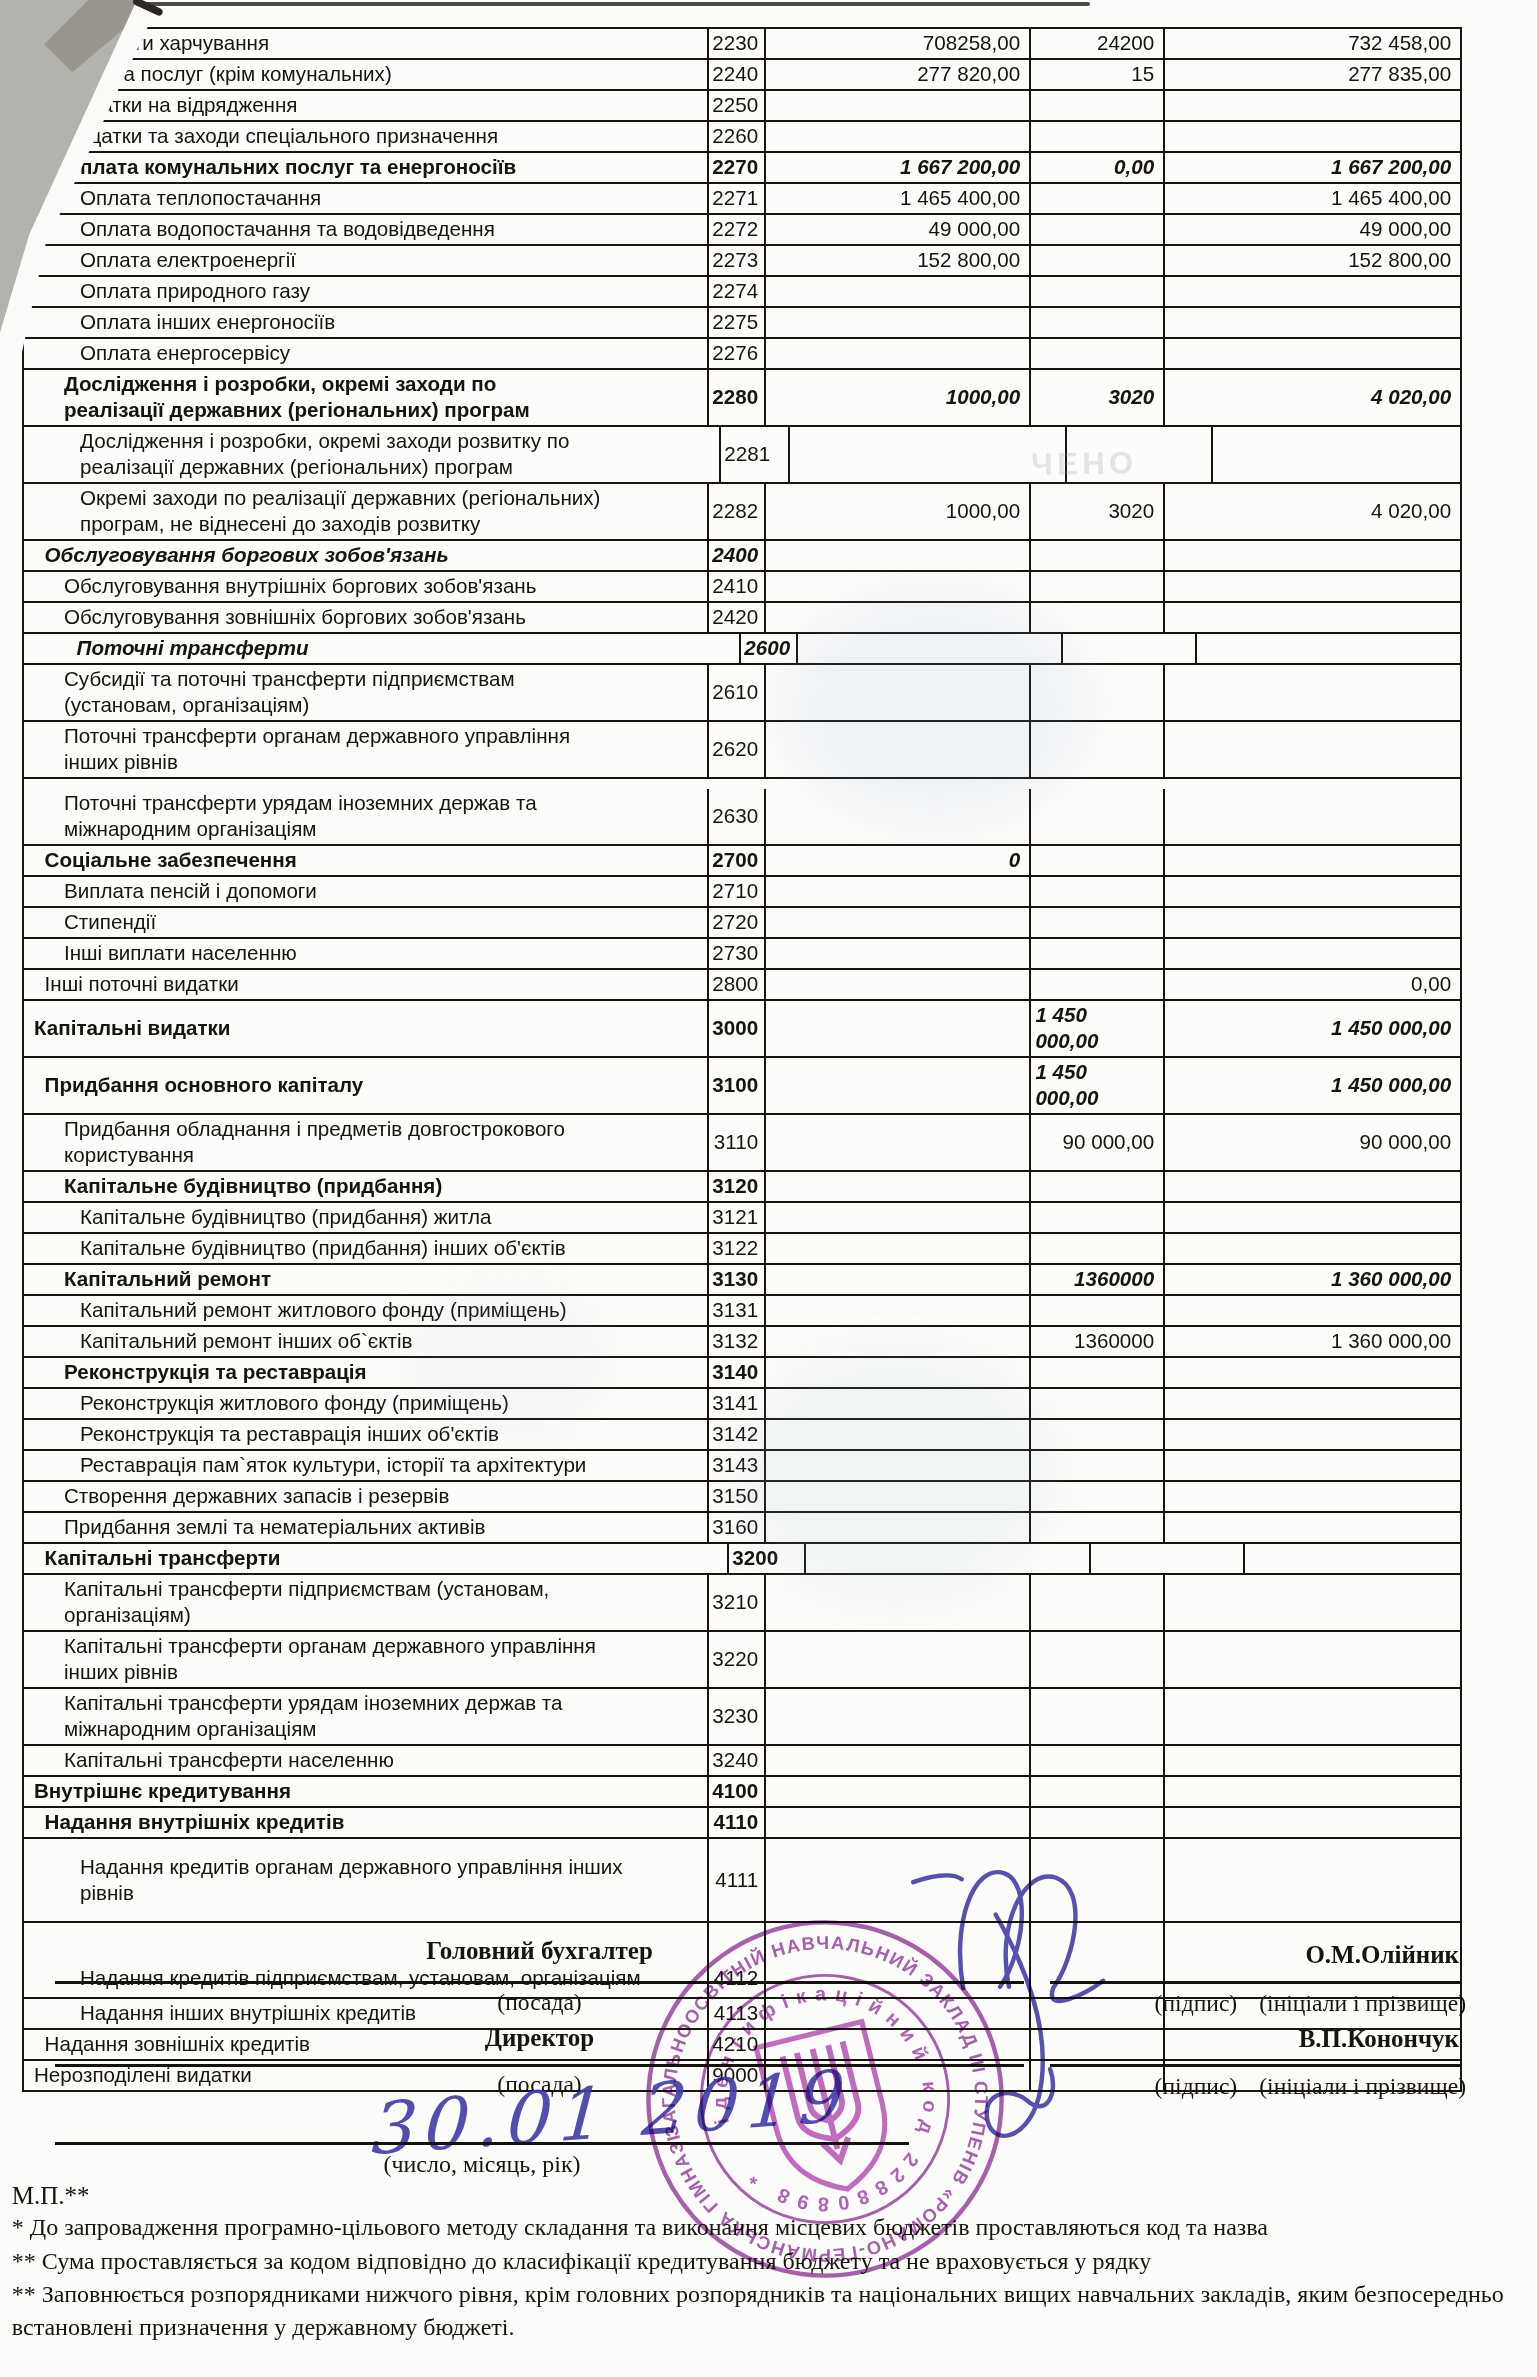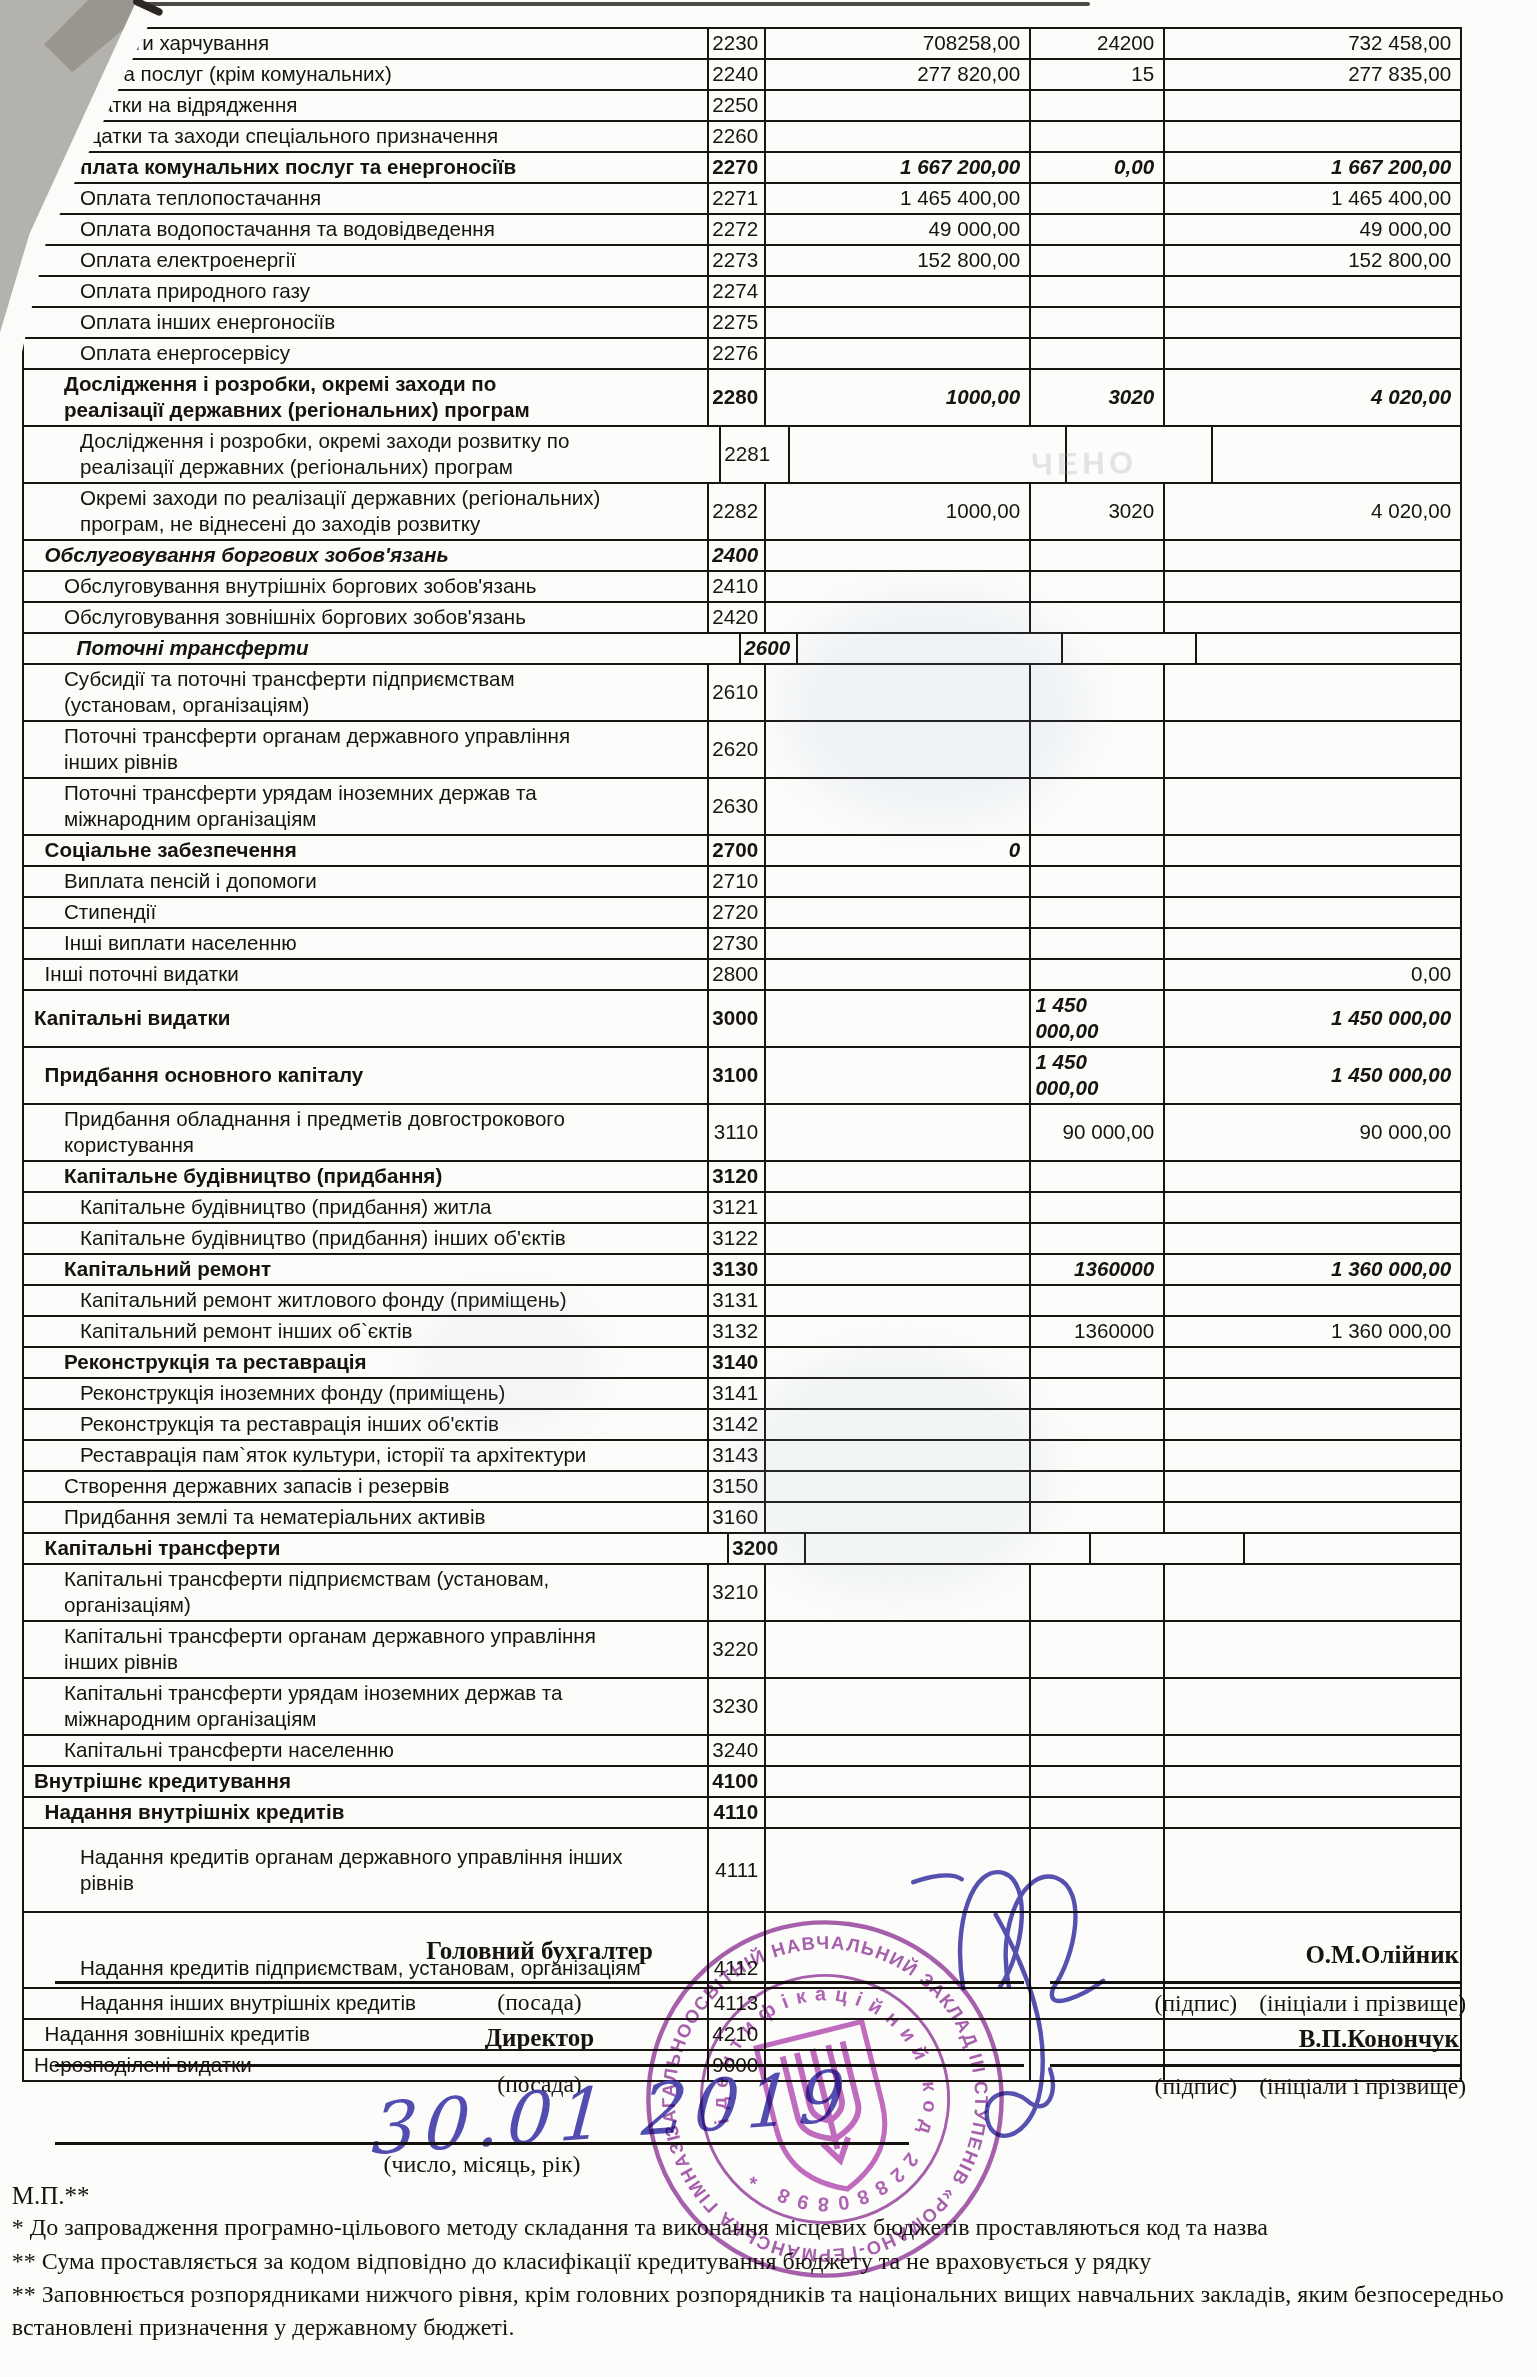--- a/index.html
+++ b/index.html
@@ -189,21 +189,21 @@
           <div class="cell c-total"></div>
         </div>
         <div class="trow s-r i-1" style="min-height: 55px;">
           <div class="cell c-label">Поточні трансферти органам державного управління
 інших рівнів</div>
           <div class="cell c-code">2620</div>
           <div class="cell c-general"></div>
           <div class="cell c-special"></div>
           <div class="cell c-total"></div>
         </div>
-        <div class="trow s-r i-1" style="min-height: 55px;">
+        <div class="trow s-r i-1" style="min-height: 55px; margin-top: 10px;">
           <div class="cell c-label">Поточні трансферти урядам іноземних держав та
 міжнародним організаціям</div>
           <div class="cell c-code">2630</div>
           <div class="cell c-general"></div>
           <div class="cell c-special"></div>
           <div class="cell c-total"></div>
         </div>
         <div class="trow s-b i-0_5" style="min-height: 27px;">
           <div class="cell c-label">Соціальне забезпечення</div>
           <div class="cell c-code">2700</div>
@@ -304,21 +304,21 @@
           <div class="cell c-total">1 360 000,00</div>
         </div>
         <div class="trow s-b i-1" style="min-height: 27px;">
           <div class="cell c-label">Реконструкція та реставрація</div>
           <div class="cell c-code">3140</div>
           <div class="cell c-general"></div>
           <div class="cell c-special"></div>
           <div class="cell c-total"></div>
         </div>
         <div class="trow s-r i-2" style="min-height: 27px;">
-          <div class="cell c-label">Реконструкція іноземних фонду (приміщень)</div>
+          <div class="cell c-label">Реконструкція житлового фонду (приміщень)</div>
           <div class="cell c-code">3141</div>
           <div class="cell c-general"></div>
           <div class="cell c-special"></div>
           <div class="cell c-total"></div>
         </div>
         <div class="trow s-r i-2" style="min-height: 27px;">
           <div class="cell c-label">Реконструкція та реставрація інших об'єктів</div>
           <div class="cell c-code">3142</div>
           <div class="cell c-general"></div>
           <div class="cell c-special"></div>

